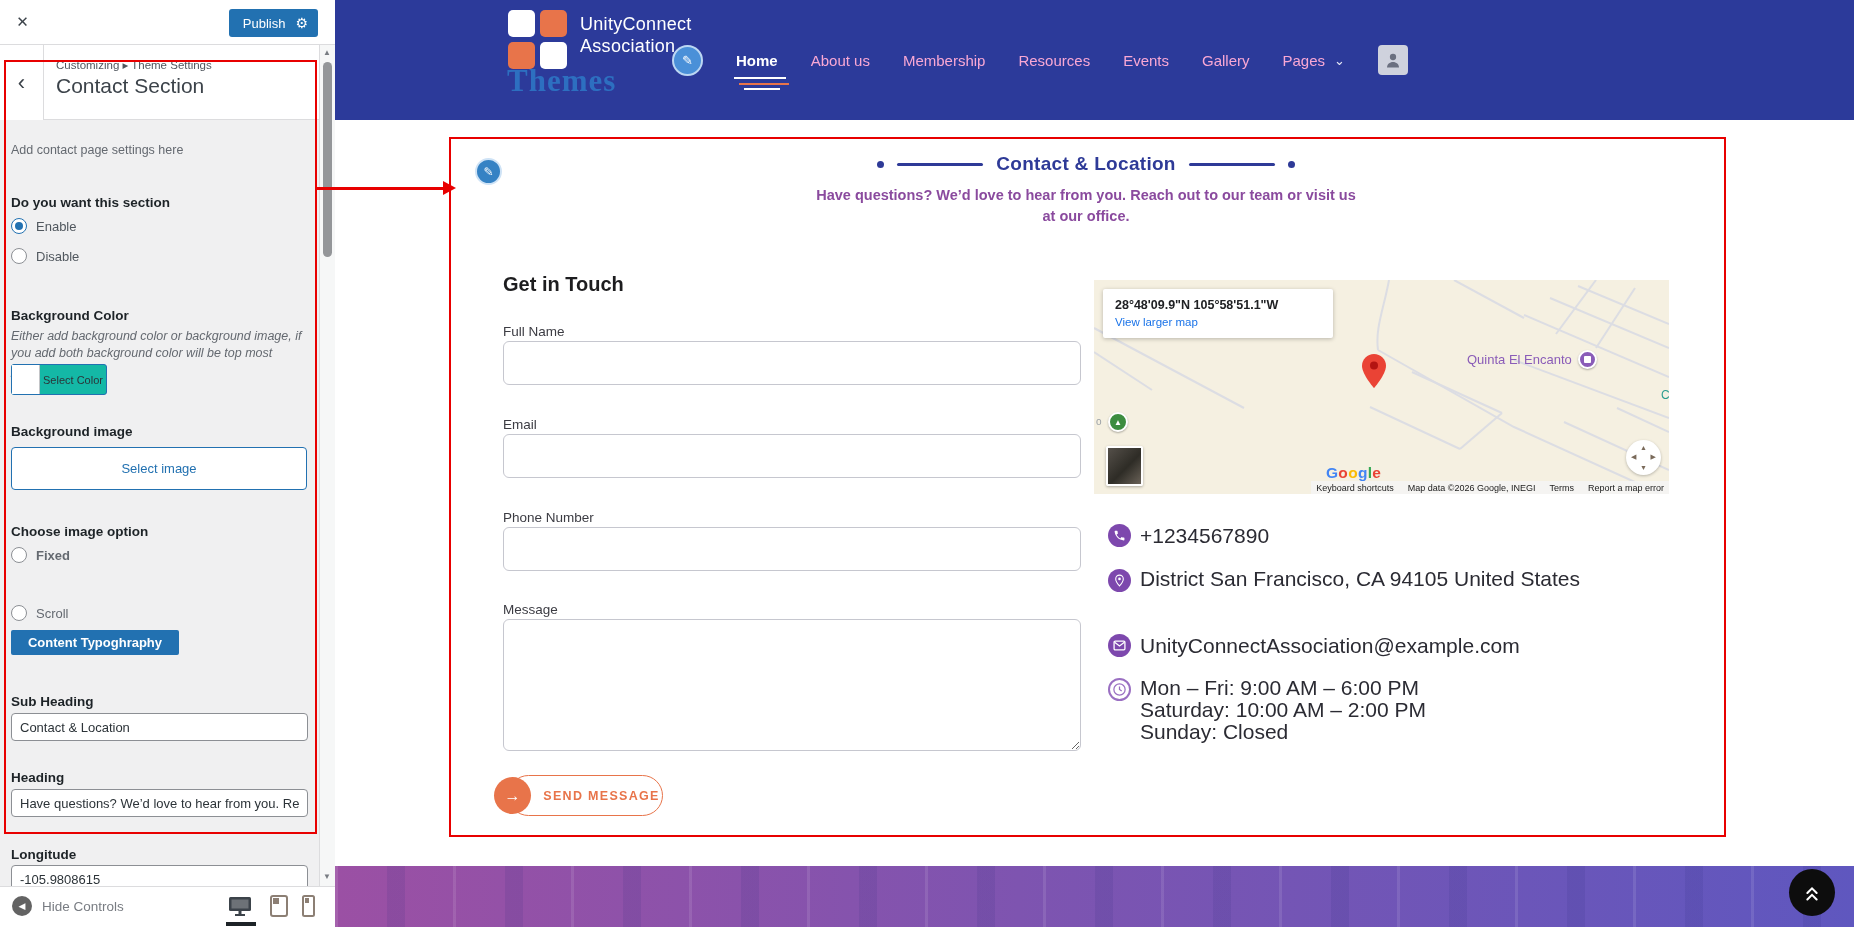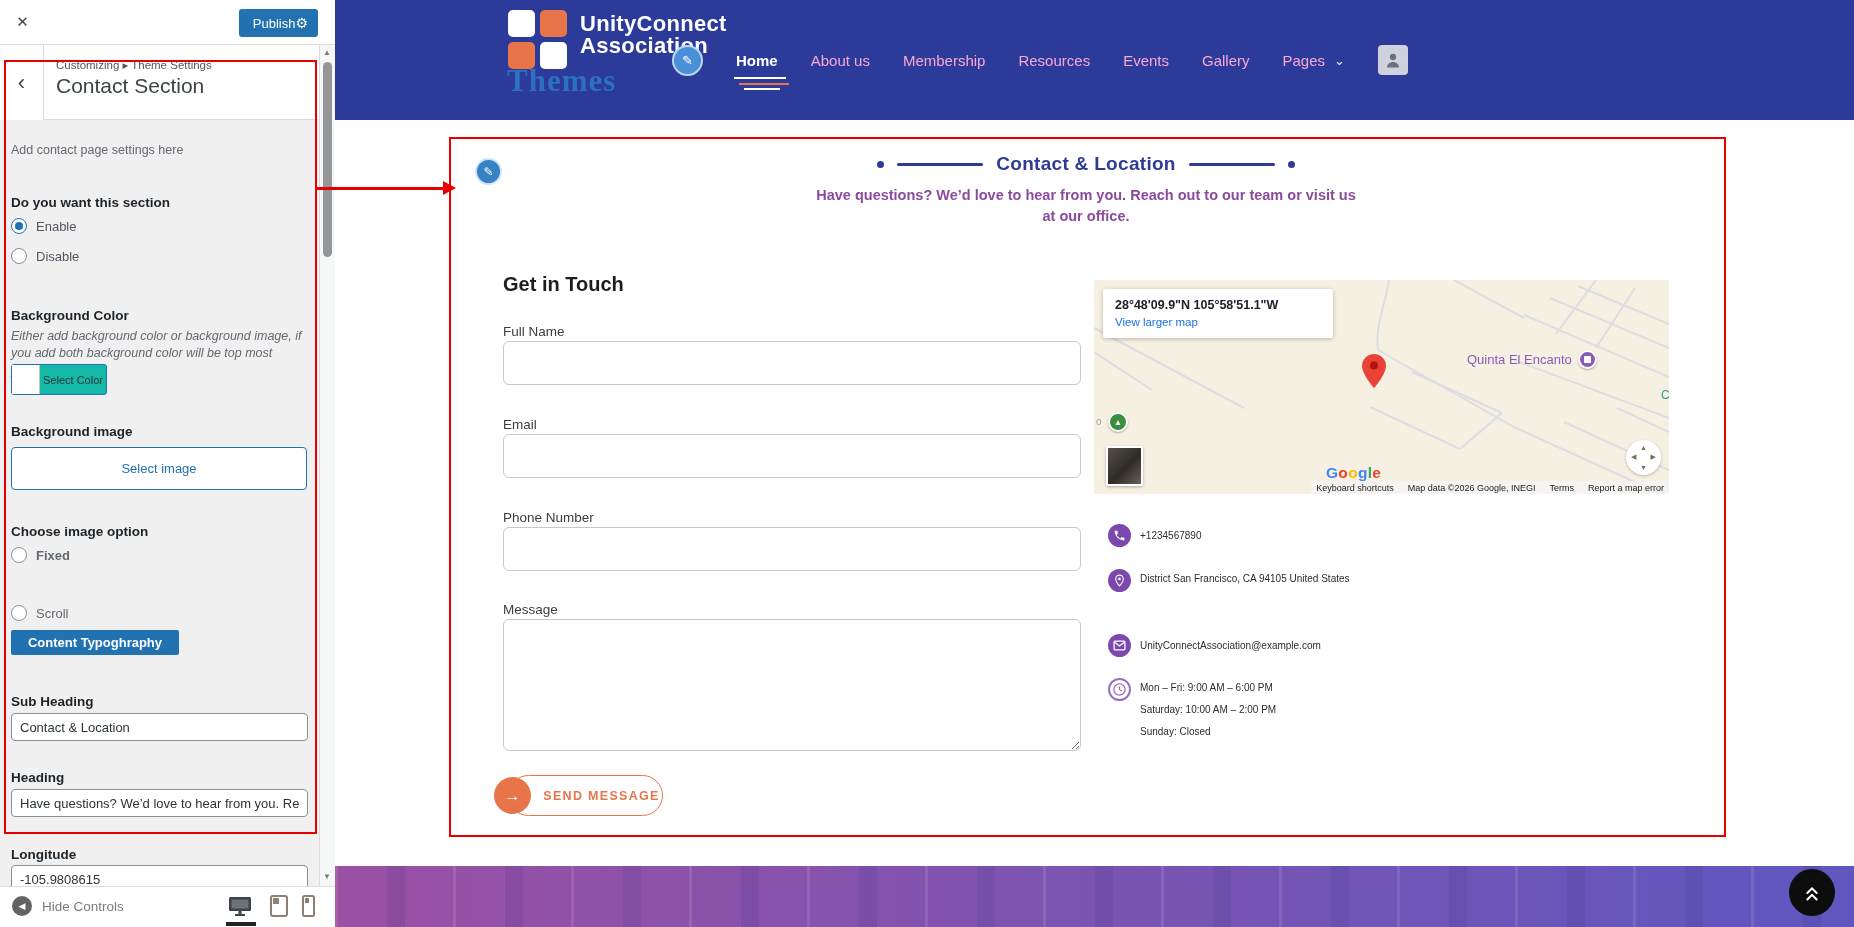--- a/index.html
+++ b/index.html
@@ -4,21 +4,21 @@
 <style>
   * { margin:0; padding:0; box-sizing:border-box; }
   html,body { width:1854px; height:927px; overflow:hidden; background:#fff;
               font-family:"Liberation Sans", sans-serif; }
   .app { position:relative; width:1854px; height:927px; }
 
   
   .panel { position:absolute; left:0; top:0; width:335px; height:927px; background:#f0f0f1; }
   .topbar { position:absolute; left:0; top:0; width:335px; height:45px; background:#fff; border-bottom:1px solid #dcdcde; z-index:5; }
   .close-btn { position:absolute; left:0; top:0; width:45px; height:44px; background:#fff; border:none; font-size:15px; color:#3c434a; cursor:pointer; }
-  .publish-btn { position:absolute; right:17px; top:9px; height:28px; padding:0 10px 0 14px; background:#2271b1; color:#fff; border:none; border-radius:3px; font-size:13px; display:flex; align-items:center; cursor:pointer; }
+  .publish-btn { position:absolute; right:17px; top:9px; height:28px; padding:0 10px 0 14px; background:#2271b1; color:#fff; border:none; border-radius:3px; font-size:13px; display:flex; align-items:center; gap:10px; cursor:pointer; }
   .publish-btn .gear { font-size:14px; }
   .panel-head { position:absolute; left:0; top:45px; width:320px; height:75px; background:#fff; border-bottom:1px solid #dcdcde; z-index:4; }
   .back-btn { position:absolute; left:0; top:0; width:44px; height:75px; background:#fff; border:none; border-right:1px solid #dcdcde; font-size:22px; color:#3c434a; cursor:pointer; }
   .crumb { position:absolute; left:56px; top:13px; font-size:11.5px; color:#50575e; }
   .panel-title { position:absolute; left:56px; top:29px; font-size:21px; font-weight:400; color:#3c434a; }
   .panel-body { position:absolute; left:0; top:120px; width:320px; height:766px; }
   .pb-desc { position:absolute; left:11px; top:23px; width:290px; font-size:12.5px; color:#646970; }
   .pb-label { position:absolute; left:11px; font-size:13.5px; font-weight:bold; color:#1d2327; }
   .radio-row { position:absolute; left:11px; display:flex; align-items:center; gap:9px; }
   .radio { width:16px; height:16px; border-radius:50%; border:1px solid #8c8f94; background:#fff; position:relative; }
@@ -43,21 +43,21 @@
   .device-btn { position:absolute; top:7px; background:none; border:none; cursor:pointer; }
   .device-desktop { left:228px; } .device-tablet { left:268px; } .device-mobile { left:300px; }
   .device-active-bar { position:absolute; left:226px; top:35px; width:30px; height:4px; background:#1d2327; }
 
   
   .preview { position:absolute; left:335px; top:0; width:1519px; height:927px; background:#fff; }
   .site-header { position:absolute; left:0; top:0; width:1519px; height:120px; background:#2c3a9a; }
   .logo-grid { position:absolute; left:173px; top:10px; width:59px; height:58px; display:grid; grid-template-columns:27px 27px; grid-template-rows:27px 27px; gap:5px; }
   .logo-sq { border-radius:5px; }
   .lg-a { background:#fff; } .lg-b { background:#e8744a; } .lg-c { background:#e8744a; } .lg-d { background:#fff; }
-  .site-name { position:absolute; left:245px; top:13px; color:#fff; font-size:22px; font-weight:bold; line-height:22px; letter-spacing:.3px; }
+  .site-name { position:absolute; left:245px; top:13px; color:#fff; font-size:18px; font-weight:normal; line-height:22px; letter-spacing:.3px; }
   .overlay-title { position:absolute; left:172px; top:63px; font-family:Liberation Serif, serif; font-weight:bold; font-size:31px; color:#2d6fc0; letter-spacing:1px; }
   .nav { position:absolute; left:337px; top:0; height:120px; display:flex; align-items:center; gap:33px; }
   .nav-pencil { width:31px; height:31px; border-radius:50%; background:#4a90d8; border:2px solid #bcd7f3; color:#fff; font-size:13px; display:flex; align-items:center; justify-content:center; cursor:pointer; }
   .nav-item { color:#f9a8d4; font-size:15px; cursor:pointer; white-space:nowrap; }
   .nav-item.active { font-weight:bold; color:#fff; position:relative; }
   .nav-u1,.nav-u2,.nav-u3 { position:absolute; height:2px; }
   .nav-u1 { left:-2px; top:25px; width:52px; background:#fff; }
   .nav-u2 { left:3px;  top:31px; width:50px; background:#e8744a; }
   .nav-u3 { left:8px;  top:36px; width:36px; background:#fff; }
   .nav-chevron { color:#e8eaf6; font-size:13px; margin-left:-24px; cursor:pointer; }
@@ -97,21 +97,21 @@
   .pan-ctrl span { position:absolute; font-size:7px; color:#7a6a5a; }
   .pan-n { left:14px; top:4px; } .pan-s { left:14px; bottom:4px; } .pan-w { left:5px; top:13px; } .pan-e { right:5px; top:13px; }
   .g-logo { position:absolute; left:232px; top:184px; font-size:15.5px; font-weight:bold; letter-spacing:.3px; }
   .map-attr { position:absolute; right:0; bottom:0; height:13px; background:rgba(245,245,245,.85); display:flex; align-items:center; gap:14px; padding:0 5px; font-size:9px; color:#222; }
   .map-attr span { cursor:pointer; }
 
   
   .details { position:absolute; left:759px; top:396px; width:590px; }
   .d-icon { position:absolute; left:14px; width:23px; height:23px; border-radius:50%; background:#7d48ad; display:flex; align-items:center; justify-content:center; }
   .d-icon.outline { background:#fff; border:2px solid #9a6fc2; }
-  .d-text { position:absolute; left:46px; font-size:10px; color:#2b2b33; line-height:22px; }
+  .d-text { position:absolute; left:46px; font-size:21px; color:#2b2b33; line-height:22px; }
 
   
   .site-footer { position:absolute; left:0; top:866px; width:1519px; height:61px; background:linear-gradient(90deg,#9b50a4,#7e54b0 45%,#5f57bf); overflow:hidden; }
   .footer-streaks { position:absolute; inset:0; background:repeating-linear-gradient(90deg, rgba(255,255,255,.10) 0 3px, rgba(255,255,255,0) 3px 52px, rgba(40,40,120,.12) 52px 70px, rgba(255,255,255,0) 70px 118px); }
   .scroll-top { position:absolute; left:1454px; top:3px; width:46px; height:47px; border-radius:50%; background:#0d0d0d; border:none; cursor:pointer; display:flex; align-items:center; justify-content:center; }
 
   
   .anno { position:absolute; border:2px solid #e80000; pointer-events:none; z-index:20; }
   .anno-sidebar { left:4px; top:60px; width:313px; height:774px; }
   .anno-preview { left:449px; top:137px; width:1277px; height:700px; }

